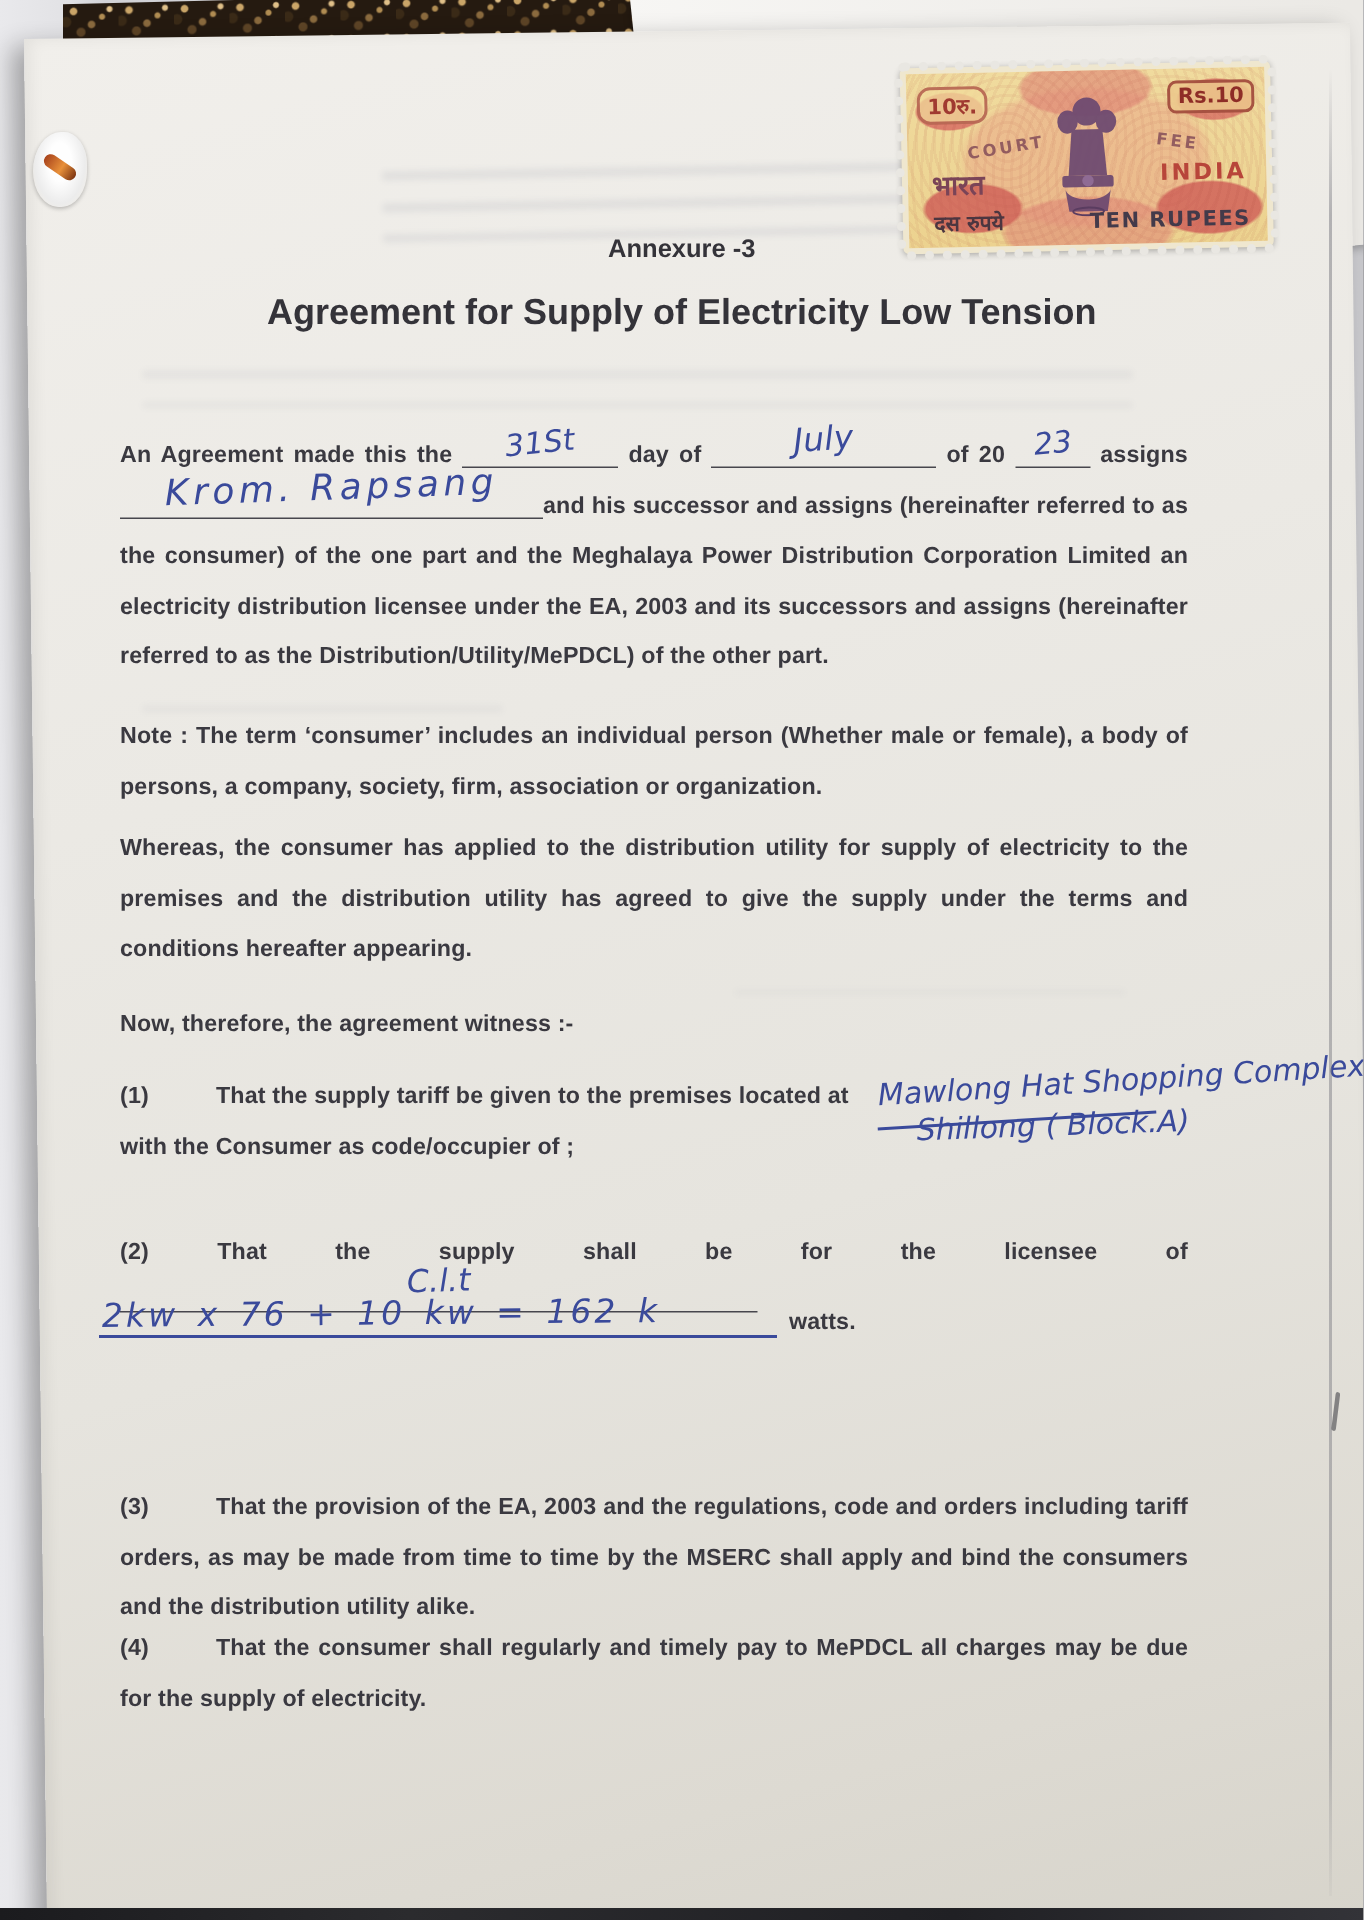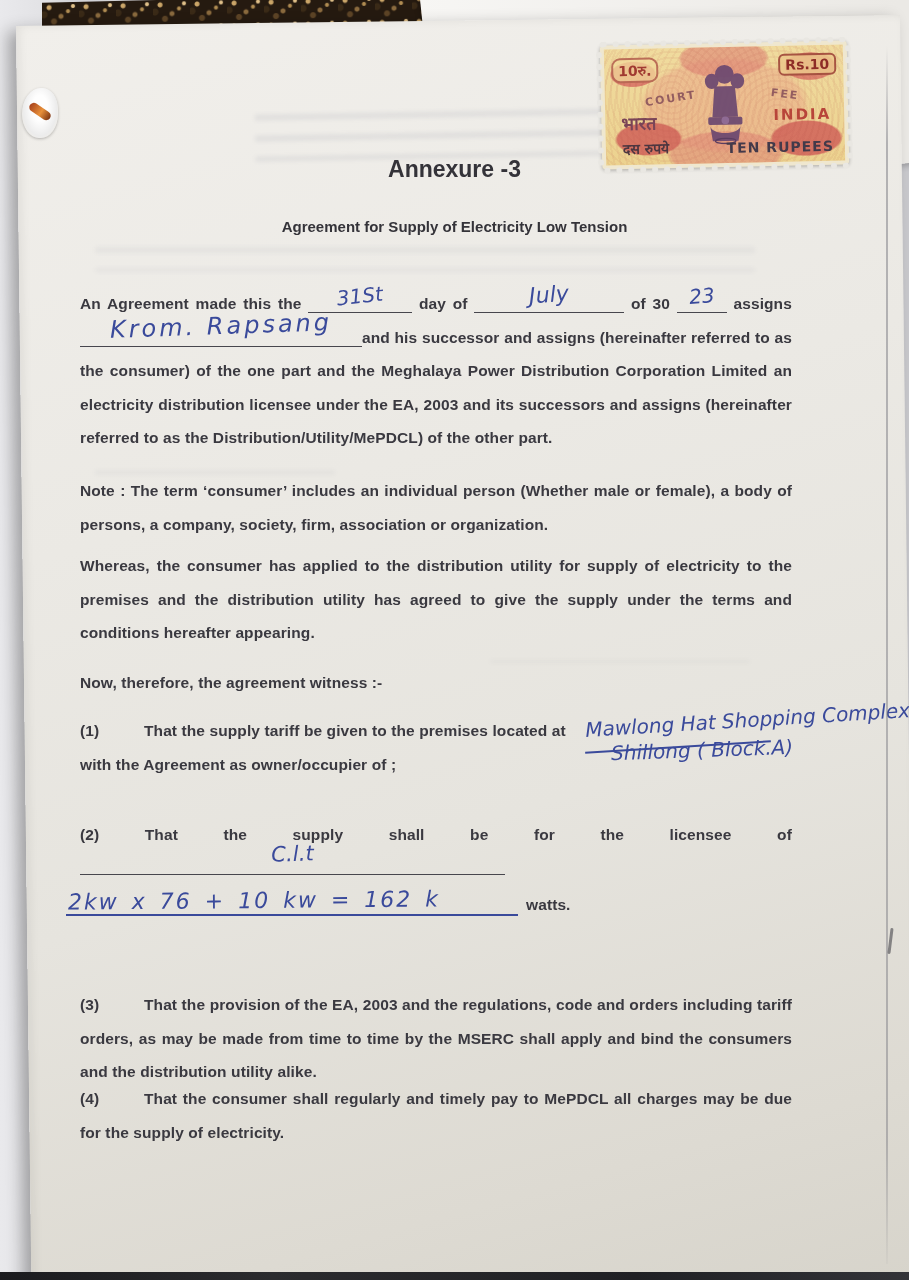--- a/index.html
+++ b/index.html
@@ -137,43 +137,43 @@
   <div class="ghost" style="left:255px;top:96px;width:420px;height:62px;transform:rotate(-1deg);"></div>
   <div class="ghost" style="left:95px;top:232px;width:660px;height:40px;opacity:.18;"></div>
   <div class="ghost" style="left:95px;top:455px;width:240px;height:20px;opacity:.15;"></div>
   <div class="ghost" style="left:490px;top:645px;width:260px;height:18px;opacity:.15;"></div>
 
   <div class="right-edge"></div>
   <div class="crease"></div>
 
   <div class="content">
 
-    <div class="heading" style="top:156px;font-size:23px;">Annexure -3</div>
-    <div class="heading" style="top:218px;font-size:15px;">Agreement for Supply of Electricity Low Tension</div>
+    <div class="heading" style="top:156px;font-size:17px;">Annexure -3</div>
+    <div class="heading" style="top:195px;font-size:24px;">Agreement for Supply of Electricity Low Tension</div>
 
     <p class="para" style="top:287px;">
       <span>An Agreement made this the</span>
       <span class="blank b-day"><span class="hw hw-day">31St</span></span>
       <span>day of</span>
       <span class="blank b-month"><span class="hw hw-month">July</span></span>
-      <span>of 30</span>
+      <span>of 20</span>
       <span class="blank b-year"><span class="hw hw-year">23</span></span>
       <span>assigns</span>
       <span class="blank b-name"><span class="hw hw-name">Krom. Rapsang</span></span><span>and his successor and assigns (hereinafter referred to as the consumer) of the one part and the Meghalaya Power Distribution Corporation Limited an electricity distribution licensee under the EA, 2003 and its successors and assigns (hereinafter referred to as the Distribution/Utility/MePDCL) of the other part.</span>
     </p>
 
     <p class="para" style="top:549px;">Whereas, the consumer has applied to the distribution utility for supply of electricity to the premises and the distribution utility has agreed to give the supply under the terms and conditions hereafter appearing.</p>
 
     <p class="para" style="top:474px;">Note : The term ‘consumer’ includes an individual person (Whether male or female), a body of persons, a company, society, firm, association or organization.</p>
 
     <p class="para left" style="top:666px;">Now, therefore, the agreement witness :-</p>
 
     <p class="para left" style="top:714px;">
       <span class="num">(1)</span><span>That the supply tariff be given to the premises located at</span><br>
-      <span>with the Agreement as owner/occupier of ;</span>
+      <span>with the Consumer as code/occupier of ;</span>
     </p>
     <div class="premises-underline"></div>
     <div class="premises hw">
       <span class="l1">Mawlong Hat Shopping Complex</span>
       <span class="l2">Shillong ( Block.A)</span>
     </div>
 
     <div class="para left spread" style="top:818px;">
       <span>(2)</span>
       <span>That</span>
@@ -184,21 +184,21 @@
       <span>for</span>
       <span>the</span>
       <span>licensee</span>
       <span>of</span>
     </div>
     <div class="para left c2-line2" style="top:852px;">
       <span class="blank b-purpose">
           <span class="hw hw-purpose">C.l.t</span>
         </span>
     </div>
-    <div class="para left" style="top:888px;">
+    <div class="para left" style="top:864px;">
       <span class="load-line"><span class="hw hw-load">2kw x 76 + 10 kw = 162 k</span></span><span class="watts">watts.</span>
     </div>
 
     <p class="para" style="top:988px;">
       <span class="num">(3)</span><span>That the provision of the EA, 2003 and the regulations, code and orders including tariff orders, as may be made from time to time by the MSERC shall apply and bind the consumers and the distribution utility alike.</span>
     </p>
 
     <p class="para" style="top:1082px;">
       <span class="num">(4)</span><span>That the consumer shall regularly and timely pay to MePDCL all charges may be due for the supply of electricity.</span>
     </p>

